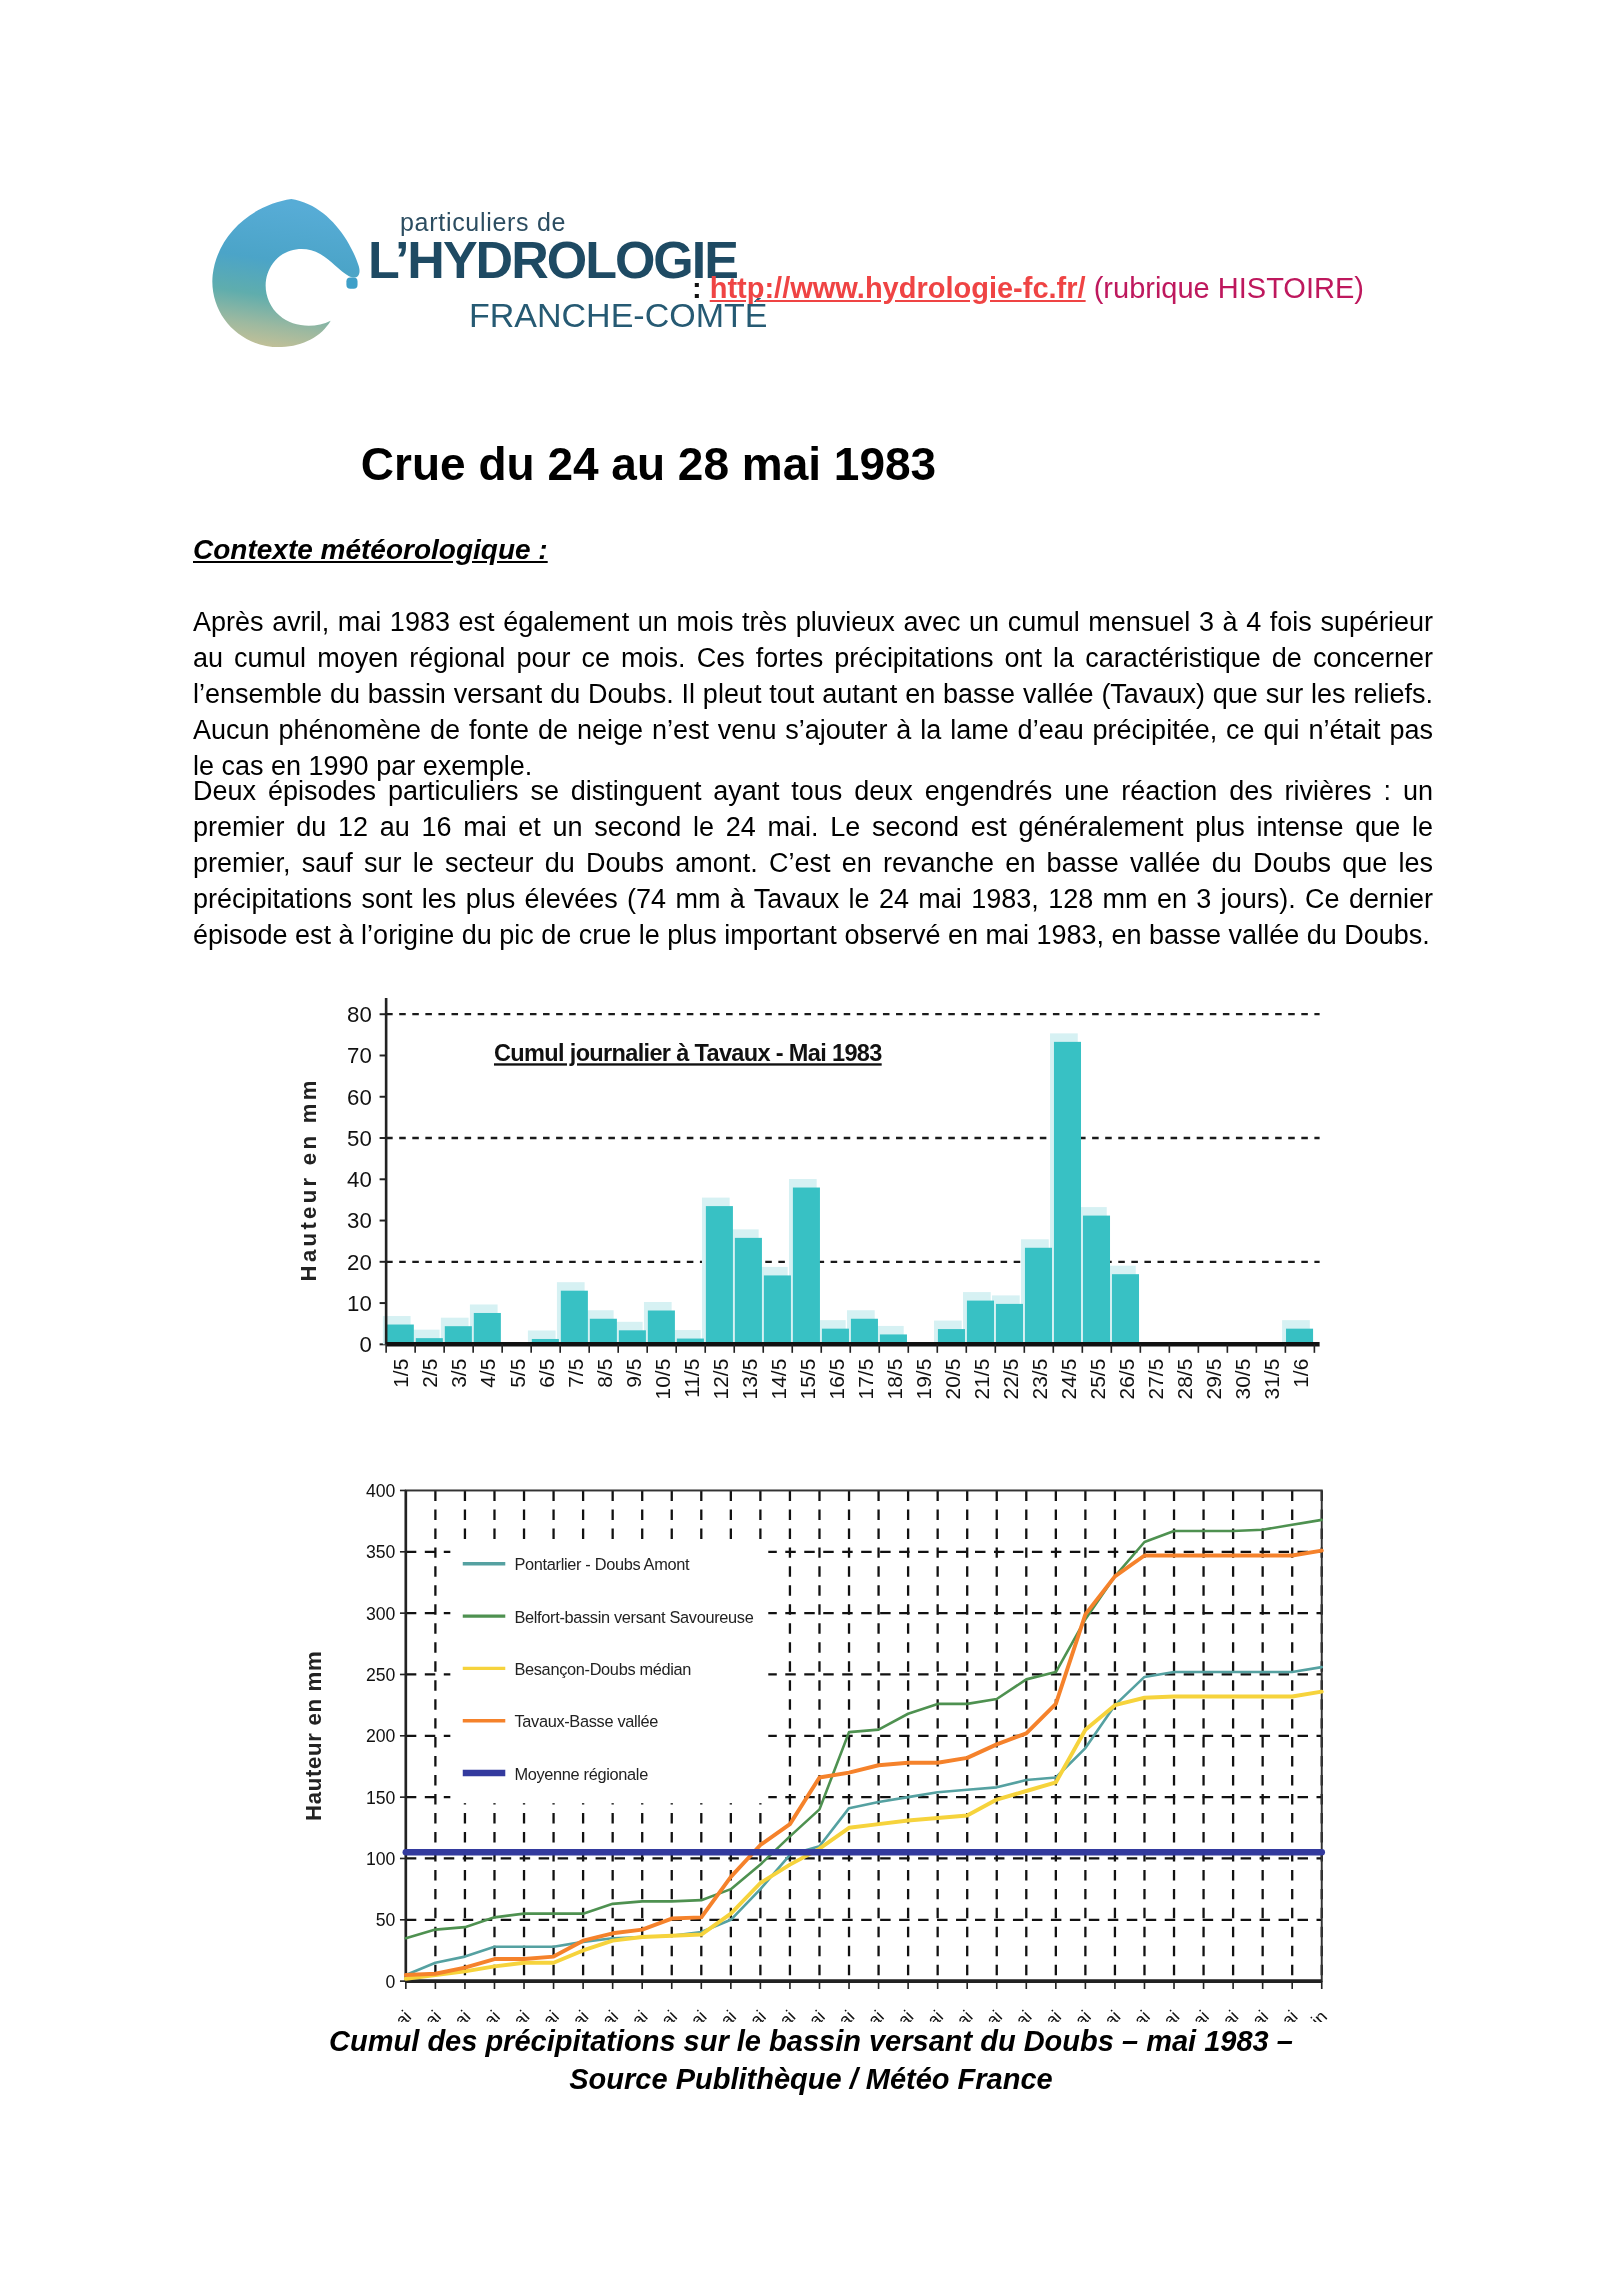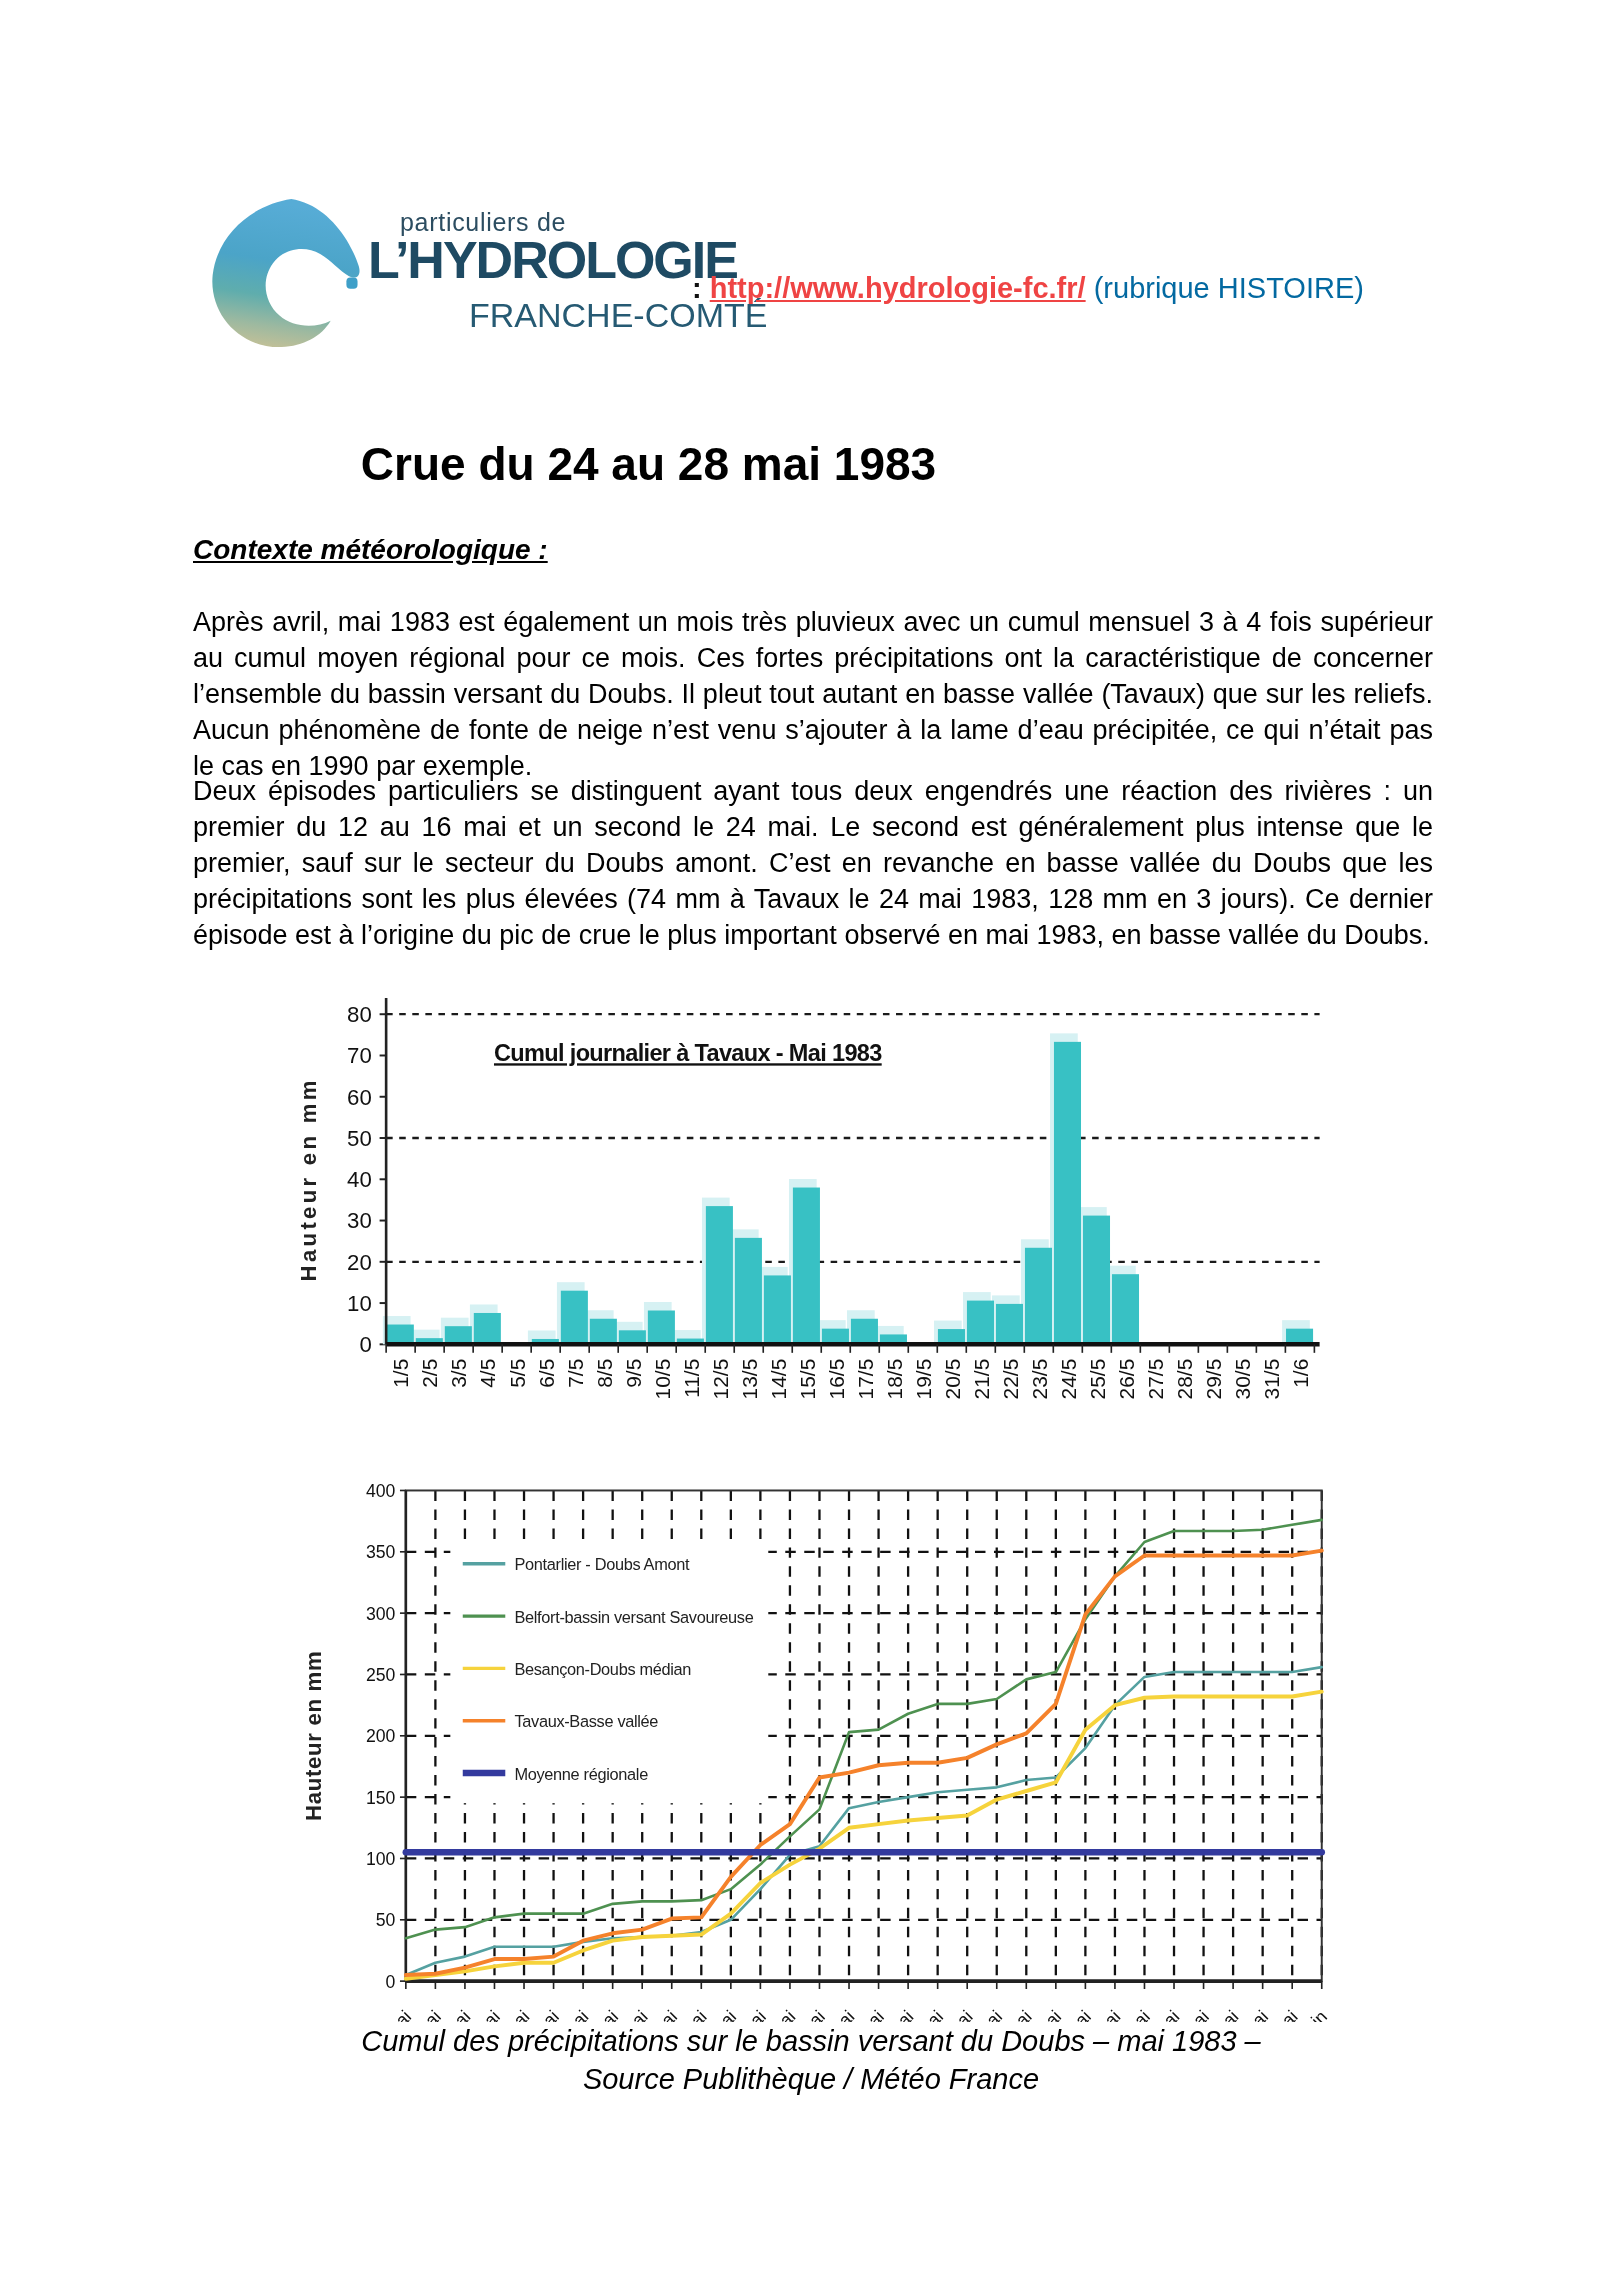--- a/index.html
+++ b/index.html
@@ -7,35 +7,35 @@
         font-family:"Liberation Sans",sans-serif;color:#000;overflow:hidden;}
   .abs{position:absolute;}
   
   .logo-small{left:400px;top:208px;font-size:25px;color:#2c4d61;letter-spacing:0.7px;}
   .logo-main{left:368px;top:230px;font-size:52px;font-weight:bold;color:#1e4a63;letter-spacing:-2px;}
   .logo-sub{left:469px;top:296px;font-size:34px;color:#265a73;letter-spacing:0px;}
   
   .header-link{left:692px;top:272px;font-size:29px;white-space:nowrap;}
   .header-link .colon{font-weight:bold;color:#111;}
   .header-link a{color:#ef4444;font-weight:bold;text-decoration:underline;}
-  .header-link .suffix{color:#0369a1;}
+  .header-link .suffix{color:#be185d;}
   
   .subtitle{left:0;top:383px;width:1622px;text-align:center;font-size:28px;font-weight:bold;}
   .page-title{left:0;top:437px;width:1297px;text-align:center;font-size:46px;font-weight:bold;}
   .section-heading{left:193px;top:534px;font-size:28px;font-weight:bold;font-style:italic;
                    text-decoration:underline;}
   .para{left:193px;width:1240px;font-size:27px;line-height:36px;text-align:justify;}
   #para1{top:576px;margin-top:28px;}
   #para2{top:773px;}
   
   #bar-chart{left:281px;top:975px;width:1047px;height:487px;}
   #line-chart{left:275px;top:1464px;width:1086px;height:558px;}
   
   .caption{left:0;top:2022px;width:1622px;text-align:center;font-style:italic;
-           font-size:29px;line-height:38px;}
+           font-size:29px;line-height:38px;font-weight:bold;}
   svg text{font-family:"Liberation Sans",sans-serif;}
 </style>
 </head>
 <body>
 
 <div class="page">
 
   <svg class="abs" style="left:193px;top:191px;" width="177" height="164" viewBox="0 0 270 250">
     <defs>
       <linearGradient id="lg" x1="0.25" y1="0" x2="0.1" y2="1">

